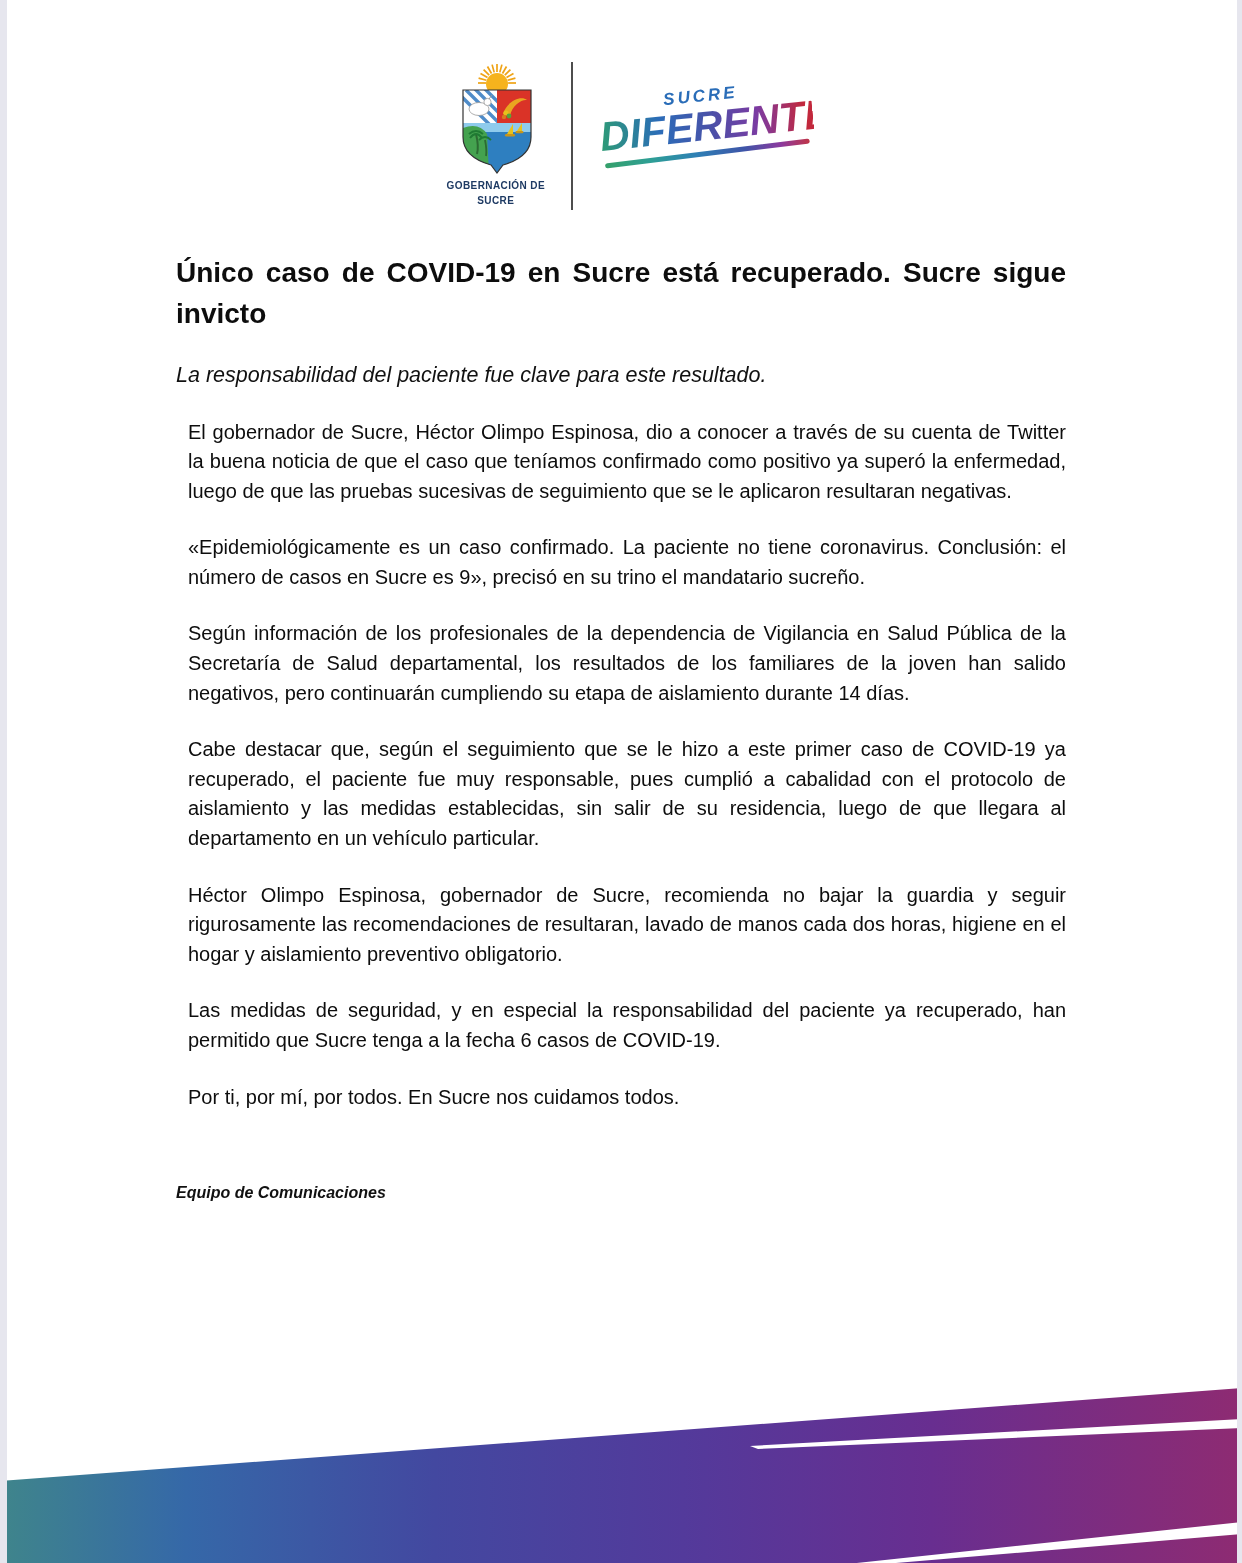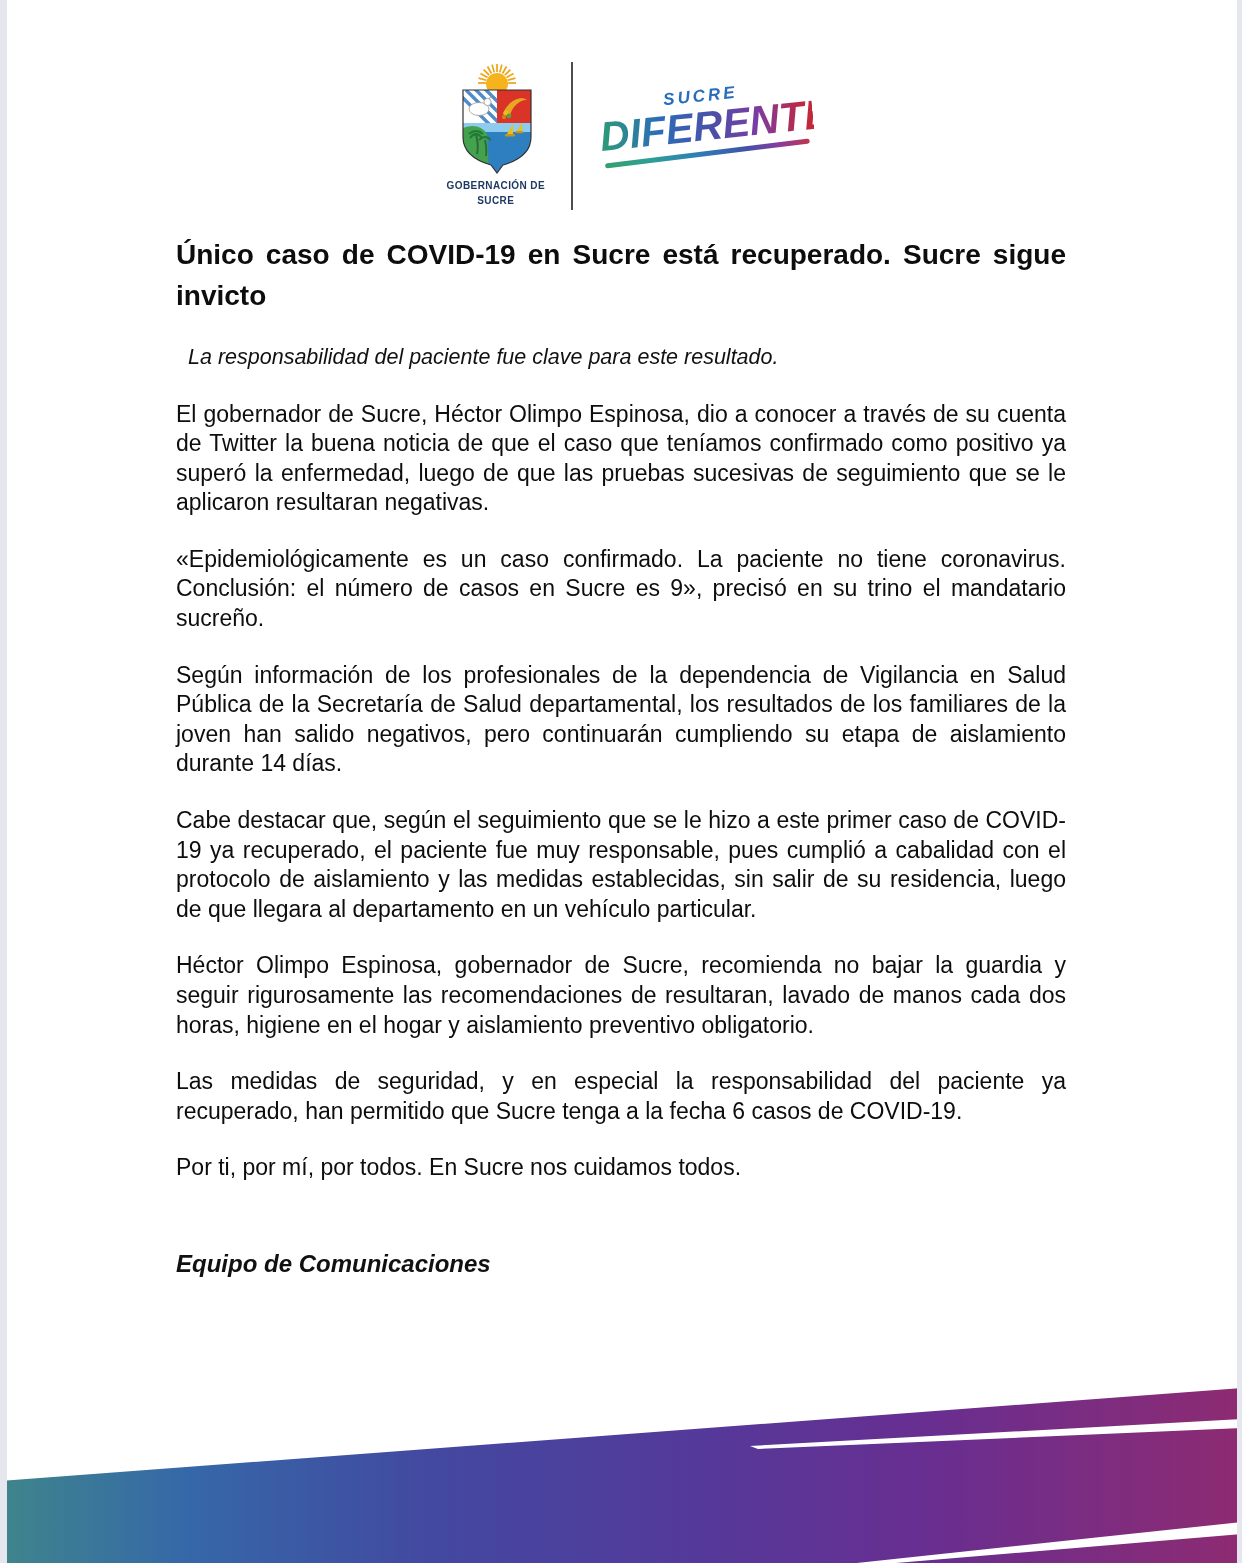--- a/index.html
+++ b/index.html
@@ -39,34 +39,34 @@
     -webkit-background-clip:text;background-clip:text;color:transparent;
     line-height:1.02;
   }
   .wm-swoosh{
     height:5px;border-radius:3px;margin:3px 6px 0 2px;
     background:linear-gradient(90deg,#35a06a 0%,#2e9f95 22%,#2e7fb5 45%,#3e55a8 68%,#8c3a9e 86%,#c03548 100%);
     transform:rotate(-1deg);
   }
 
   
-  .content{position:absolute;left:176px;top:234px;width:890px;}
+  .content{position:absolute;left:176px;top:252px;width:890px;}
   .doc-title{
     margin:0;font-size:28px;font-weight:bold;line-height:41px;
     text-align:justify;color:#0d0d0d;
   }
   .doc-subtitle{
-    margin:27px 0 0 12px;font-size:21.5px;font-style:italic;line-height:29.5px;
+    margin:27px 0 0 0;font-size:21.5px;font-style:italic;line-height:29.5px;
   }
   p.body-par{
-    margin:27px 0 0 0;font-size:23px;line-height:29.6px;
+    margin:27px 0 0 12px;font-size:20px;line-height:29.6px;
     text-align:justify;color:#0d0d0d;
   }
   .signature{
-    margin-top:64px;font-size:24px;font-weight:bold;font-style:italic;line-height:33.5px;
+    margin-top:64px;font-size:16px;font-weight:bold;font-style:italic;line-height:33.5px;
   }
 
   
   .footer-svg{position:absolute;left:0;bottom:0;display:block;z-index:10;}
 </style>
 </head>
 <body>
 
 <div class="page">
 

